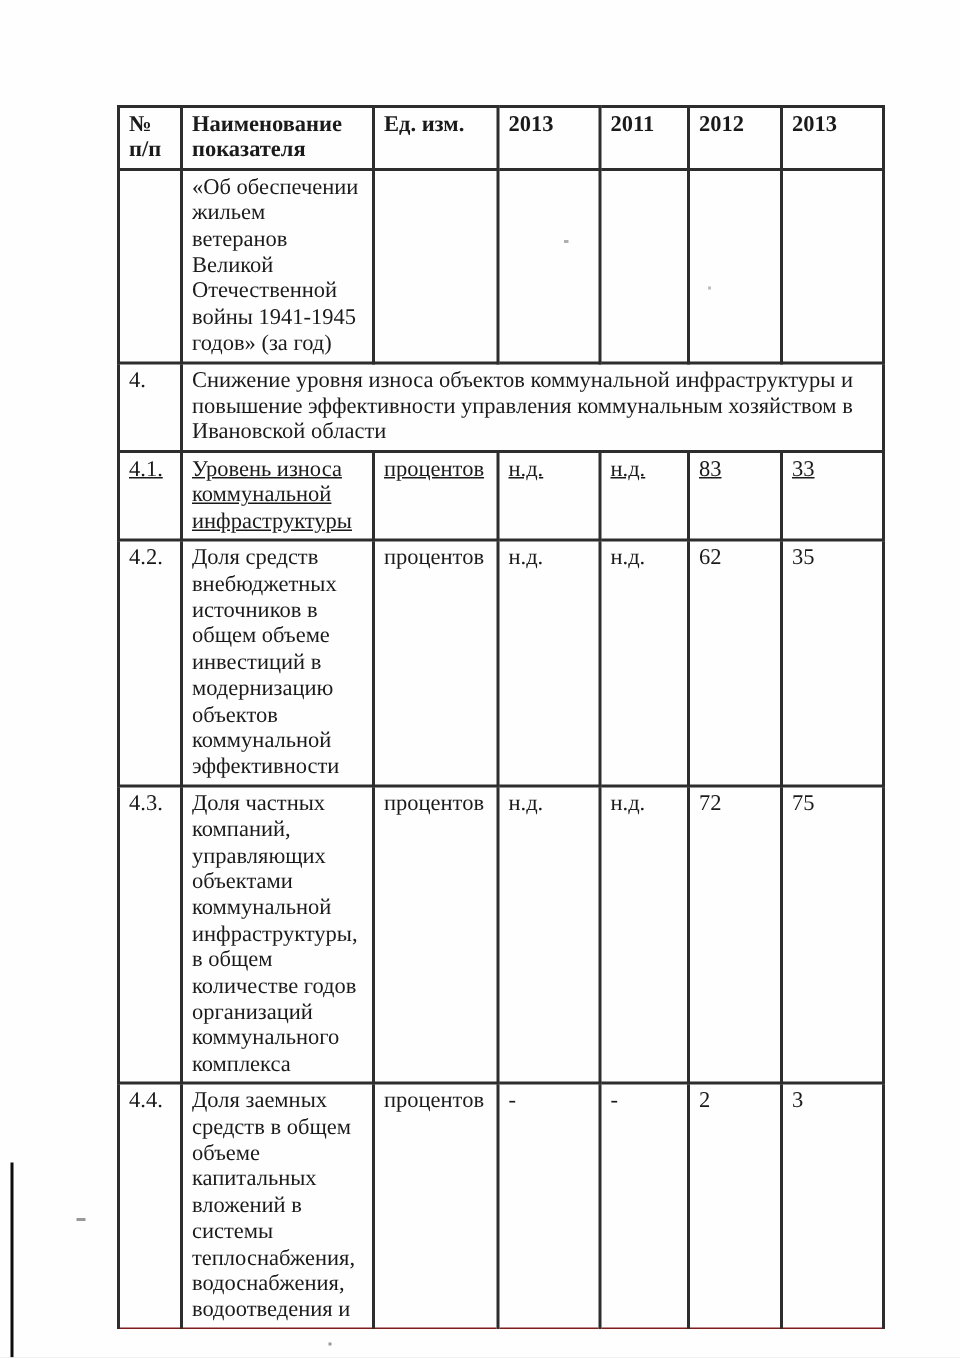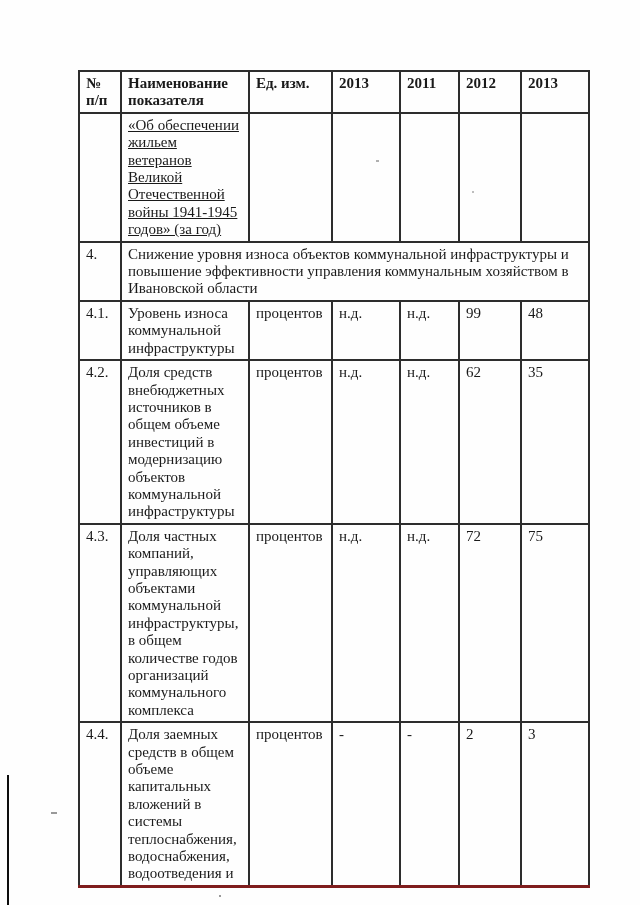--- a/index.html
+++ b/index.html
@@ -27,27 +27,27 @@
     border: 2px solid #2d2d2d;
     vertical-align: top;
     text-align: left;
     padding: 3px 4px 2px 6px;
     white-space: pre-line;
     overflow: hidden;
     font-weight: normal;
   }
   table.doc-table thead th { font-weight: bold; }
   tr.row-header   { height: 38px; }
-  tr.row-cont     { height: 109px; text-decoration: underline; }
+  tr.row-cont     { height: 109px; }
   tr.row-section  { height: 58px; }
-  tr.row-41       { height: 58px; }
+  tr.row-41       { height: 58px; text-decoration: underline; }
   tr.row-42       { height: 161px; margin-left: 32px; }
   tr.row-43       { height: 198px; }
   tr.row-44       { height: 163px; }
-  tr.row-44 td { border-bottom: 3px solid #7f1d1d; }
+  tr.row-44 td { border-bottom: 1px solid #7f1d1d; }
   td.section-text { white-space: normal; margin-top: 44px; }
   
   .artifact { position: absolute; }
   .fold-line { left: 7px; top: 775px; width: 2px; height: 130px; background: #0d0d0d; }
   .dash-mark { left: 51px; top: 812px; width: 6px; height: 2px; background: #999; }
   .speck-1 { left: 376px; top: 160px; width: 3px; height: 2px; background: #b0b0b0; }
   .speck-2 { left: 472px; top: 191px; width: 2px; height: 2px; background: #bdbdbd; }
   .speck-3 { left: 219px; top: 895px; width: 2px; height: 2px; background: #9a9a9a; }
 </style>
 </head>
@@ -98,34 +98,34 @@
         <td class="section-text" colspan="6">Снижение уровня износа объектов коммунальной инфраструктуры и повышение эффективности управления коммунальным хозяйством в Ивановской области</td>
       </tr>
       <tr class="row-41">
         <td>4.1.</td>
         <td>Уровень износа
 коммунальной
 инфраструктуры</td>
         <td>процентов</td>
         <td>н.д.</td>
         <td>н.д.</td>
-        <td>99</td>
-        <td>48</td>
+        <td>83</td>
+        <td>33</td>
       </tr>
       <tr class="row-42">
         <td>4.2.</td>
         <td>Доля средств
 внебюджетных
 источников в
 общем объеме
 инвестиций в
 модернизацию
 объектов
 коммунальной
-инфраструктуры</td>
+эффективности</td>
         <td>процентов</td>
         <td>н.д.</td>
         <td>н.д.</td>
         <td>62</td>
         <td>35</td>
       </tr>
       <tr class="row-43">
         <td>4.3.</td>
         <td>Доля частных
 компаний,

